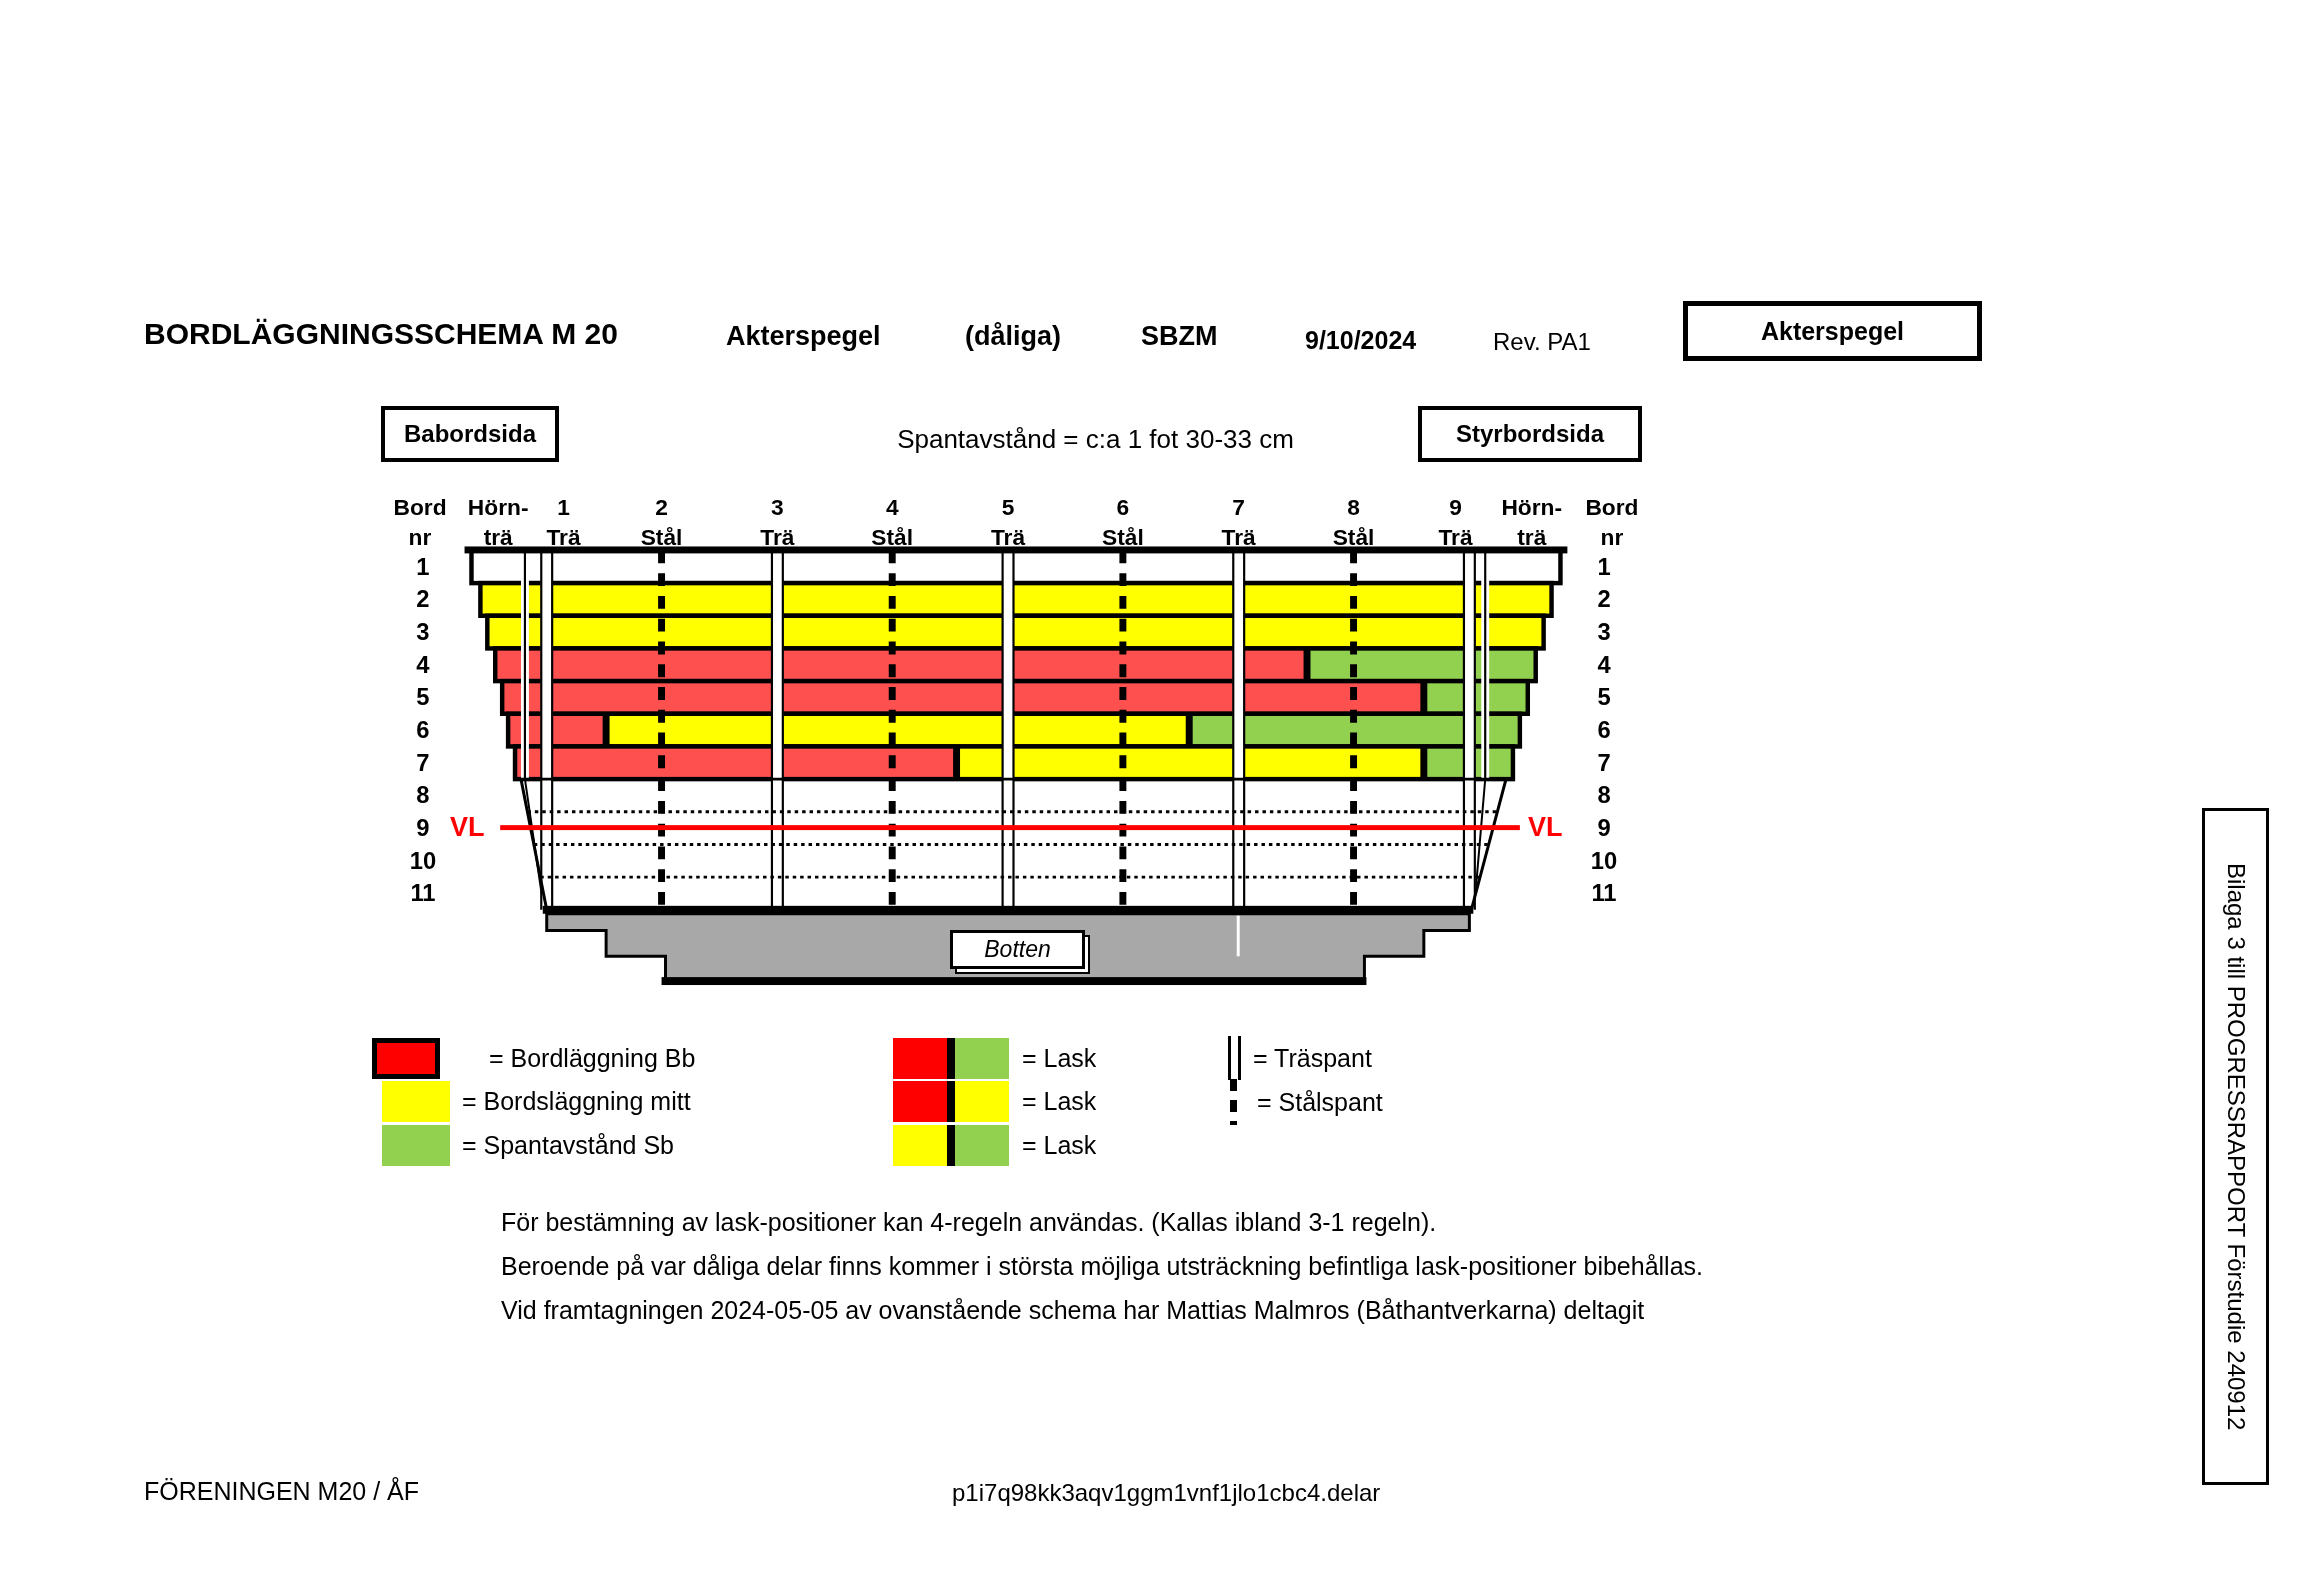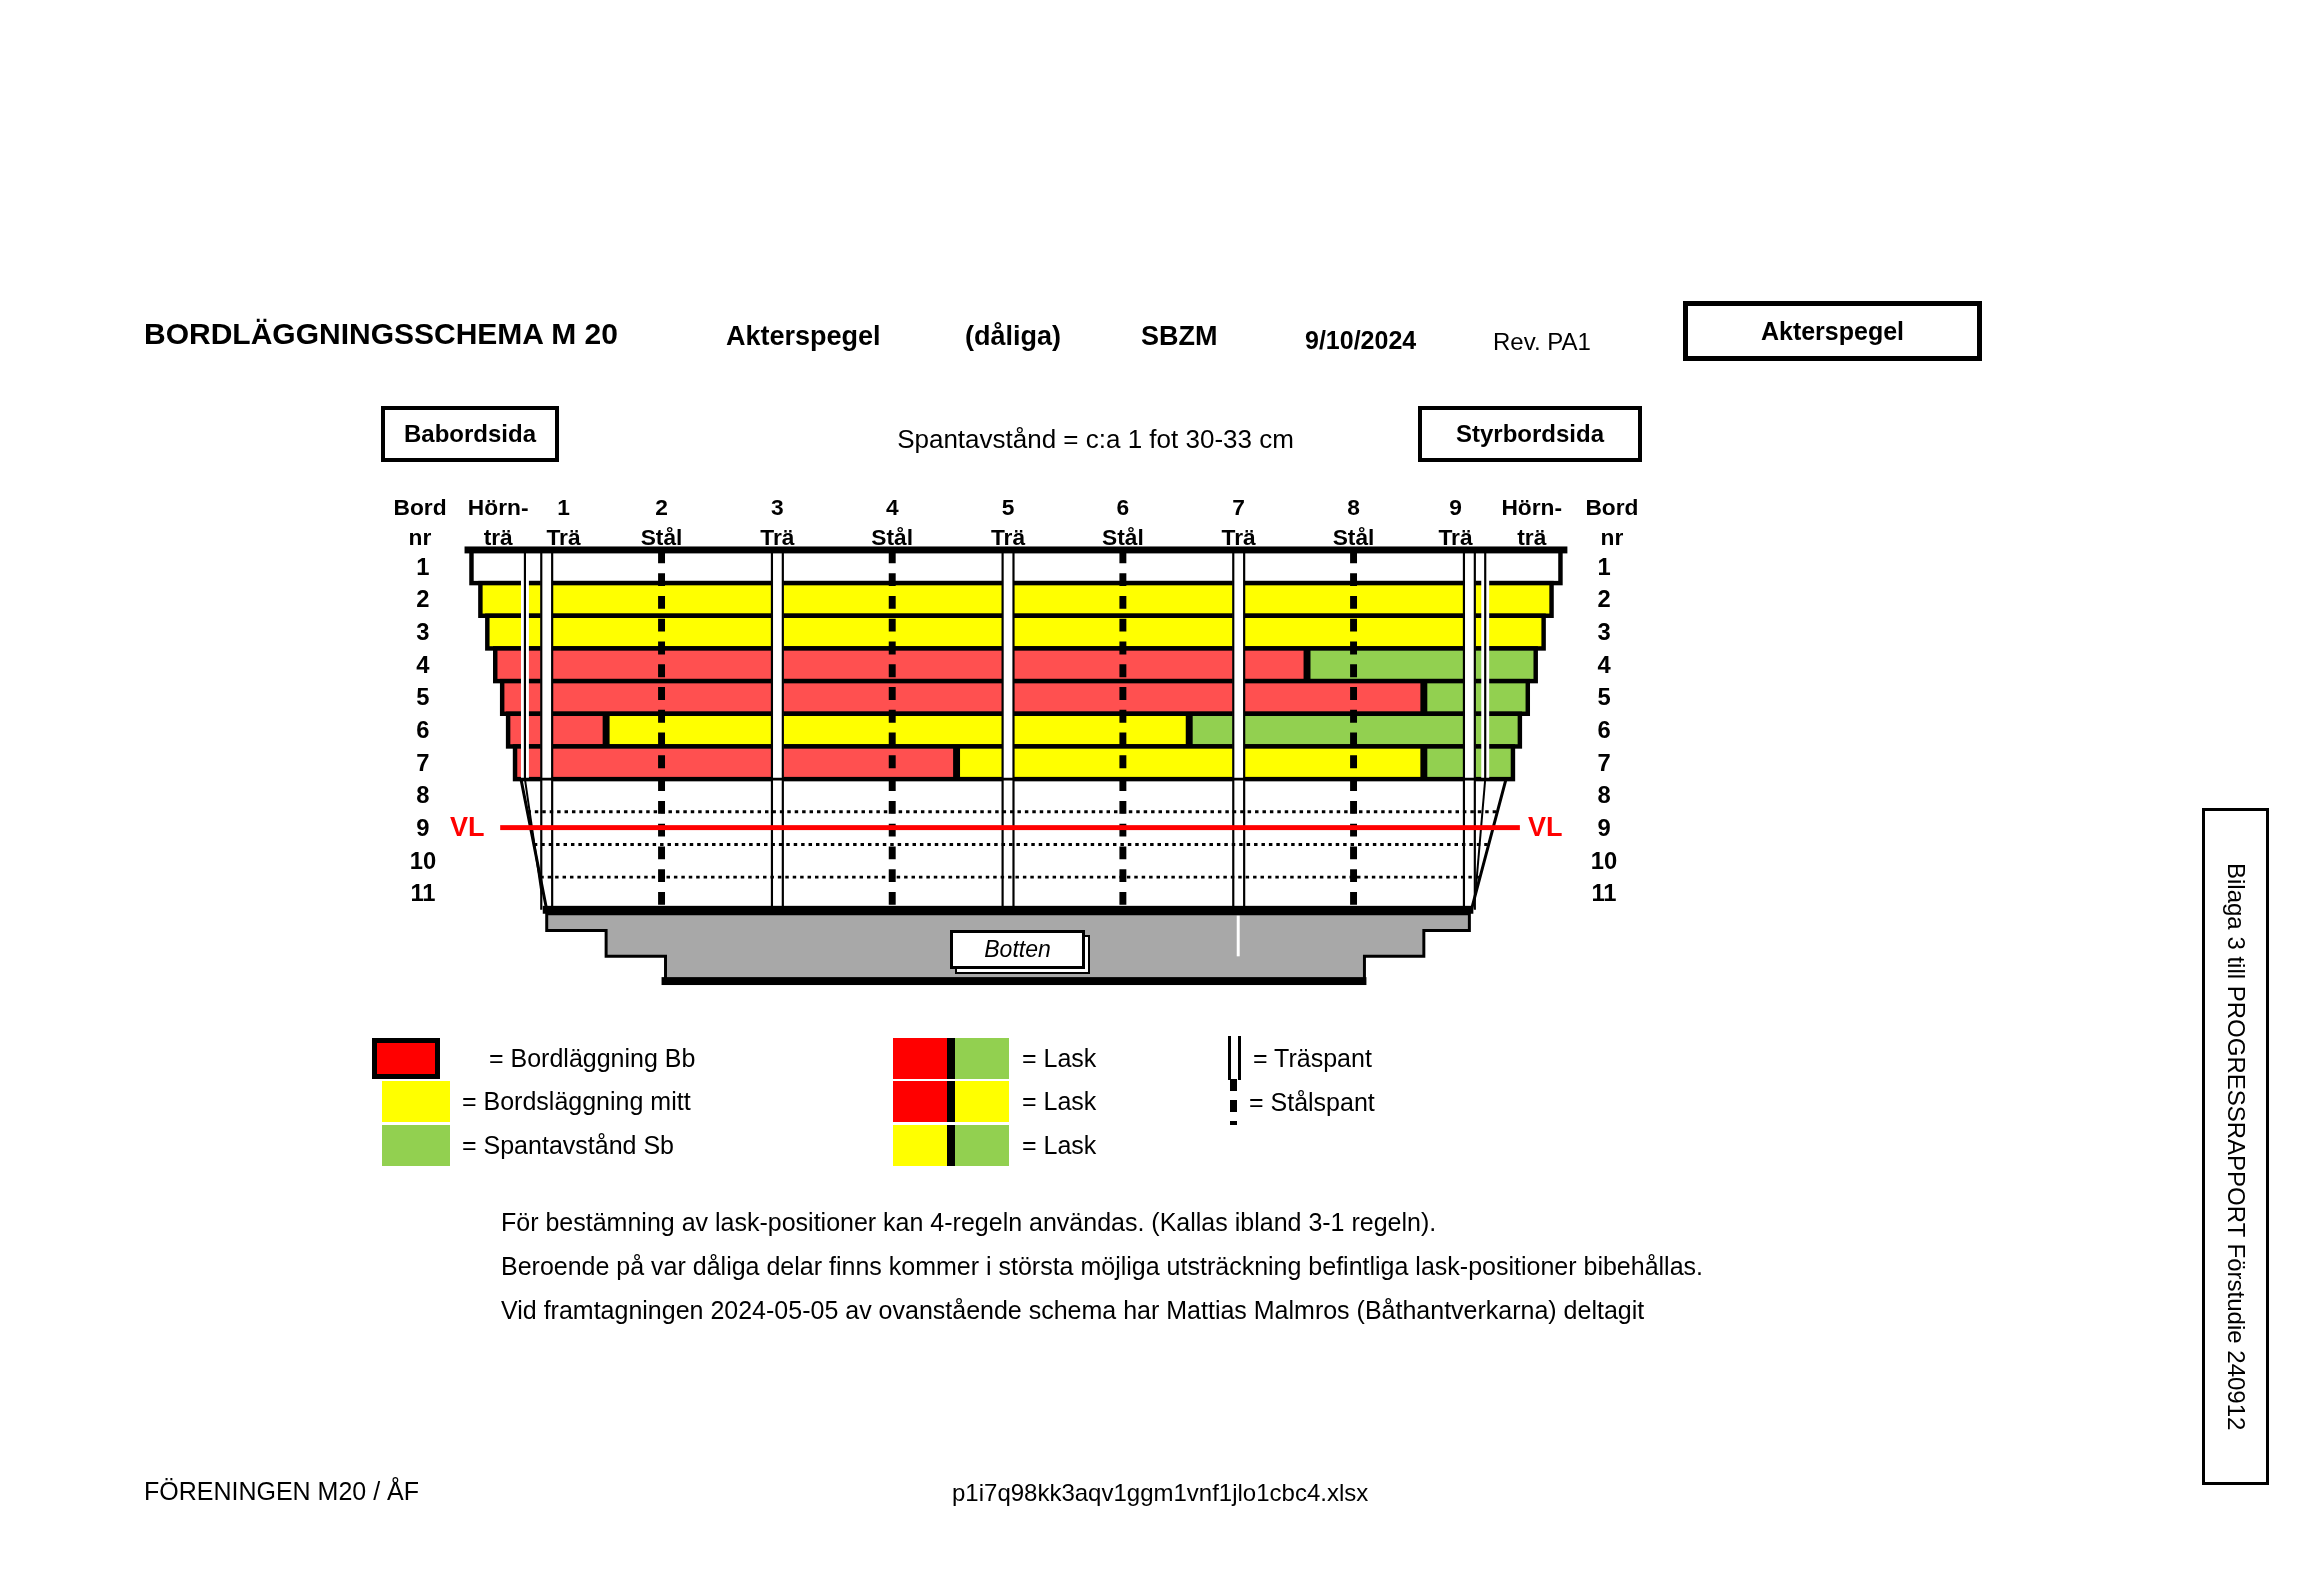--- a/index.html
+++ b/index.html
@@ -206,30 +206,30 @@
         <div class="div"></div>
         <div class="half" style="background: rgb(146, 208, 80);"></div>
     </div>
     <div class="leg-label">= Lask</div>
   </div>
 
   <div class="legend-row" style="left:1228px;top:1036px;">
     <div class="traspant-sym"></div>
     <div class="leg-label">= Träspant</div>
   </div>
-  <div class="legend-row" style="left:1230px;top:1079px;">
+  <div class="legend-row" style="left:1230px;top:1079px;gap:8px;">
     <div class="stalspant-sym"></div>
     <div class="leg-label">= Stålspant</div>
   </div>
 
   <div class="notes" style="left:459px;top:1200px;margin-left:42px;">
     <div>För bestämning av lask-positioner kan 4-regeln användas. (Kallas ibland 3-1 regeln).</div>
     <div>Beroende på var dåliga delar finns kommer i största möjliga utsträckning befintliga lask-positioner bibehållas.</div>
     <div>Vid framtagningen 2024-05-05 av ovanstående schema har Mattias Malmros (Båthantverkarna) deltagit</div>
   </div>
 
   <div class="abs" style="left:144px;top:1477px;font-size:25px;">FÖRENINGEN M20 / ÅF</div>
-  <div class="abs" style="left:952px;top:1479px;font-size:24px;">p1i7q98kk3aqv1ggm1vnf1jlo1cbc4.xlsx</div>
+  <div class="abs" style="left:952px;top:1479px;font-size:24px;">p1i7q98kk3aqv1ggm1vnf1jlo1cbc4.delar</div>
 
   <div class="bilaga" style="left:2202px;top:808px;width:61px;height:671px;">Bilaga 3 till PROGRESSRAPPORT Förstudie 240912</div>
 
 </div>
 
 
 </body></html>

